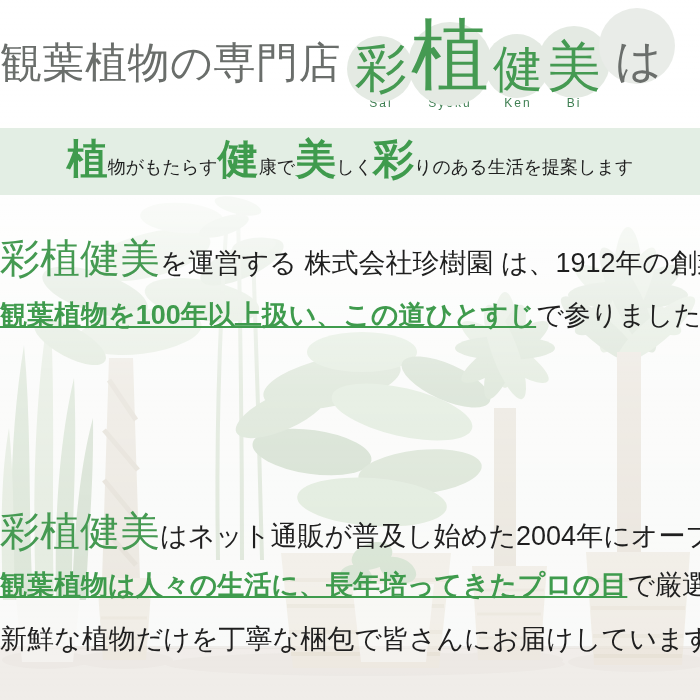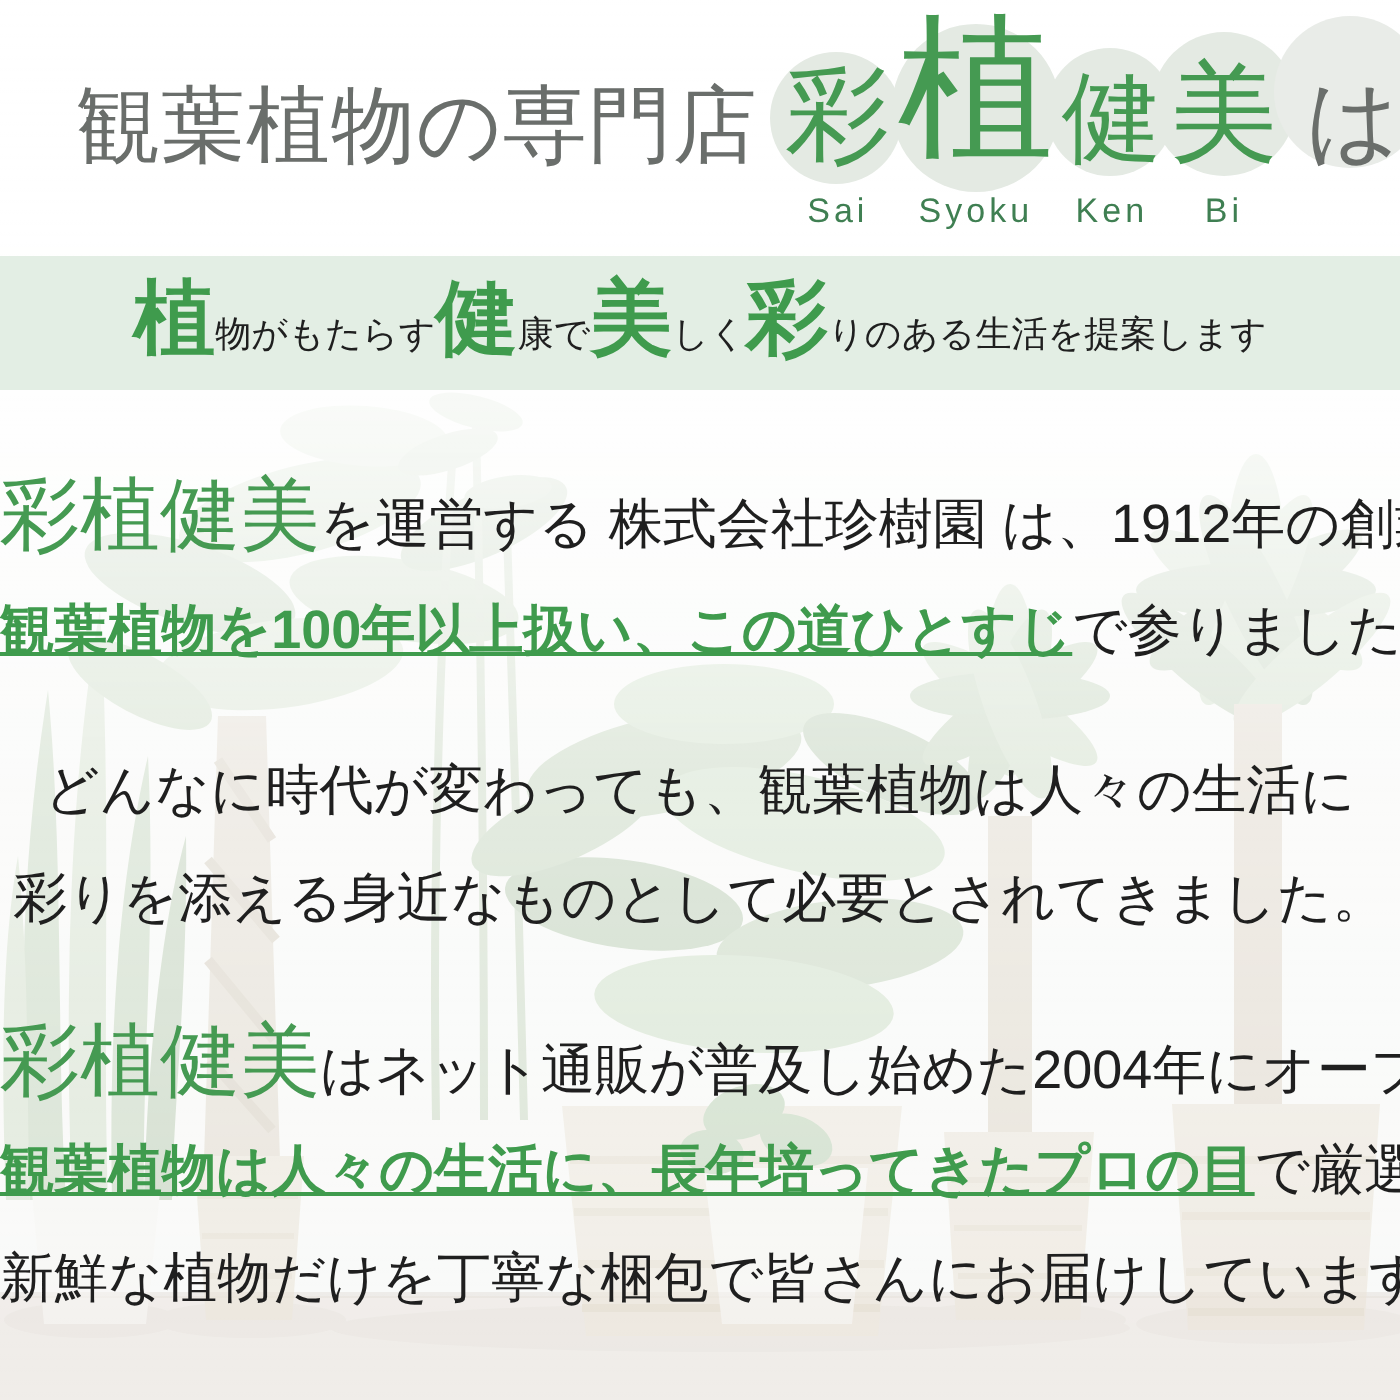--- a/index.html
+++ b/index.html
@@ -11,21 +11,21 @@
     background: #f4f5f3;
     font-family: "Liberation Sans", "DejaVu Sans", sans-serif;
     color: var(--text-black, #1f1f1f);
   }
   .bg-svg { position: absolute; top: 0; left: 0; z-index: 0; }
   .content { position: absolute; inset: 0; z-index: 1; }
 
   
   .header {
     position: absolute; top: 0; left: 0; width: 700px; height: 118px;
-    display: flex; align-items: flex-end; justify-content: flex-end;
+    display: flex; align-items: flex-end; justify-content: flex-start;
     white-space: nowrap;
   }
   .shop-label {
     font-size: 42px; color: var(--header-gray, #6a6e6b);
     padding-bottom: 27px; margin-right: 12px; letter-spacing: 0.5px;
   }
   .brand { display: flex; align-items: flex-end; }
   .brand-col { display: flex; flex-direction: column; align-items: center; margin: 0 2px; }
   .kanji-wrap {
     position: relative; line-height: 1;
@@ -36,21 +36,21 @@
   .circle { position: absolute; border-radius: 50%; background: var(--circle-bg, #e4eae3); z-index: 0; }
   .k0 .kanji-wrap { font-size: 52px; }
   .k1 .kanji-wrap { font-size: 78px; }
   .k2 .kanji-wrap { font-size: 50px; }
   .k3 .kanji-wrap { font-size: 54px; }
   .k0 .circle { width: 66px; height: 66px; left: -8px;  top: -6px; }
   .k1 .circle { width: 84px; height: 84px; left: -3px;  top:  6px; }
   .k2 .circle { width: 64px; height: 64px; left: -8px;  top: -10px; }
   .k3 .circle { width: 72px; height: 72px; left: -9px;  top: -14px; }
   .romaji {
-    margin-top: 12px; height: 22px; font-size: 17px; letter-spacing: 2px;
+    margin-top: 2px; height: 22px; font-size: 12px; letter-spacing: 2px;
     color: var(--romaji-green, #3f7f52);
   }
   .brand-suffix {
     position: relative; font-size: 46px; color: var(--header-gray, #6a6e6b);
     padding-bottom: 26px; margin-left: 12px;
   }
   .brand-suffix .circle { width: 76px; height: 76px; left: -16px; top: -22px; background: #e9ece8; }
   .suffix-text { position: relative; z-index: 1; }
 
   
@@ -216,22 +216,20 @@
     <span class="seg accent">植</span><span class="seg">物がもたらす</span><span class="seg accent">健</span><span class="seg">康で</span><span class="seg accent">美</span><span class="seg">しく</span><span class="seg accent">彩</span><span class="seg">りのある生活を提案します</span>
   </div>
 
   <div class="line p1l1">
     <span class="brand-inline">彩植健美</span><span>を運営する 株式会社珍樹園 は、1912年の創業から</span>
   </div>
   <div class="line p1l2">
     <span class="highlight">観葉植物を100年以上扱い、この道ひとすじ</span><span>で参りました。</span>
   </div>
 
-  <div class="line p2l1">どんなに時代が変わっても、観葉植物は人々の生活に</div>
-  <div class="line p2l2">彩りを添える身近なものとして必要とされてきました。</div>
 
   <div class="line p3l1">
     <span class="brand-inline">彩植健美</span><span>はネット通販が普及し始めた2004年にオープン。</span>
   </div>
   <div class="line p3l2">
     <span class="highlight">観葉植物は人々の生活に、長年培ってきたプロの目</span><span>で厳選した</span>
   </div>
   <div class="line p3l3">新鮮な植物だけを丁寧な梱包で皆さんにお届けしています。</div>
 
 </div>

